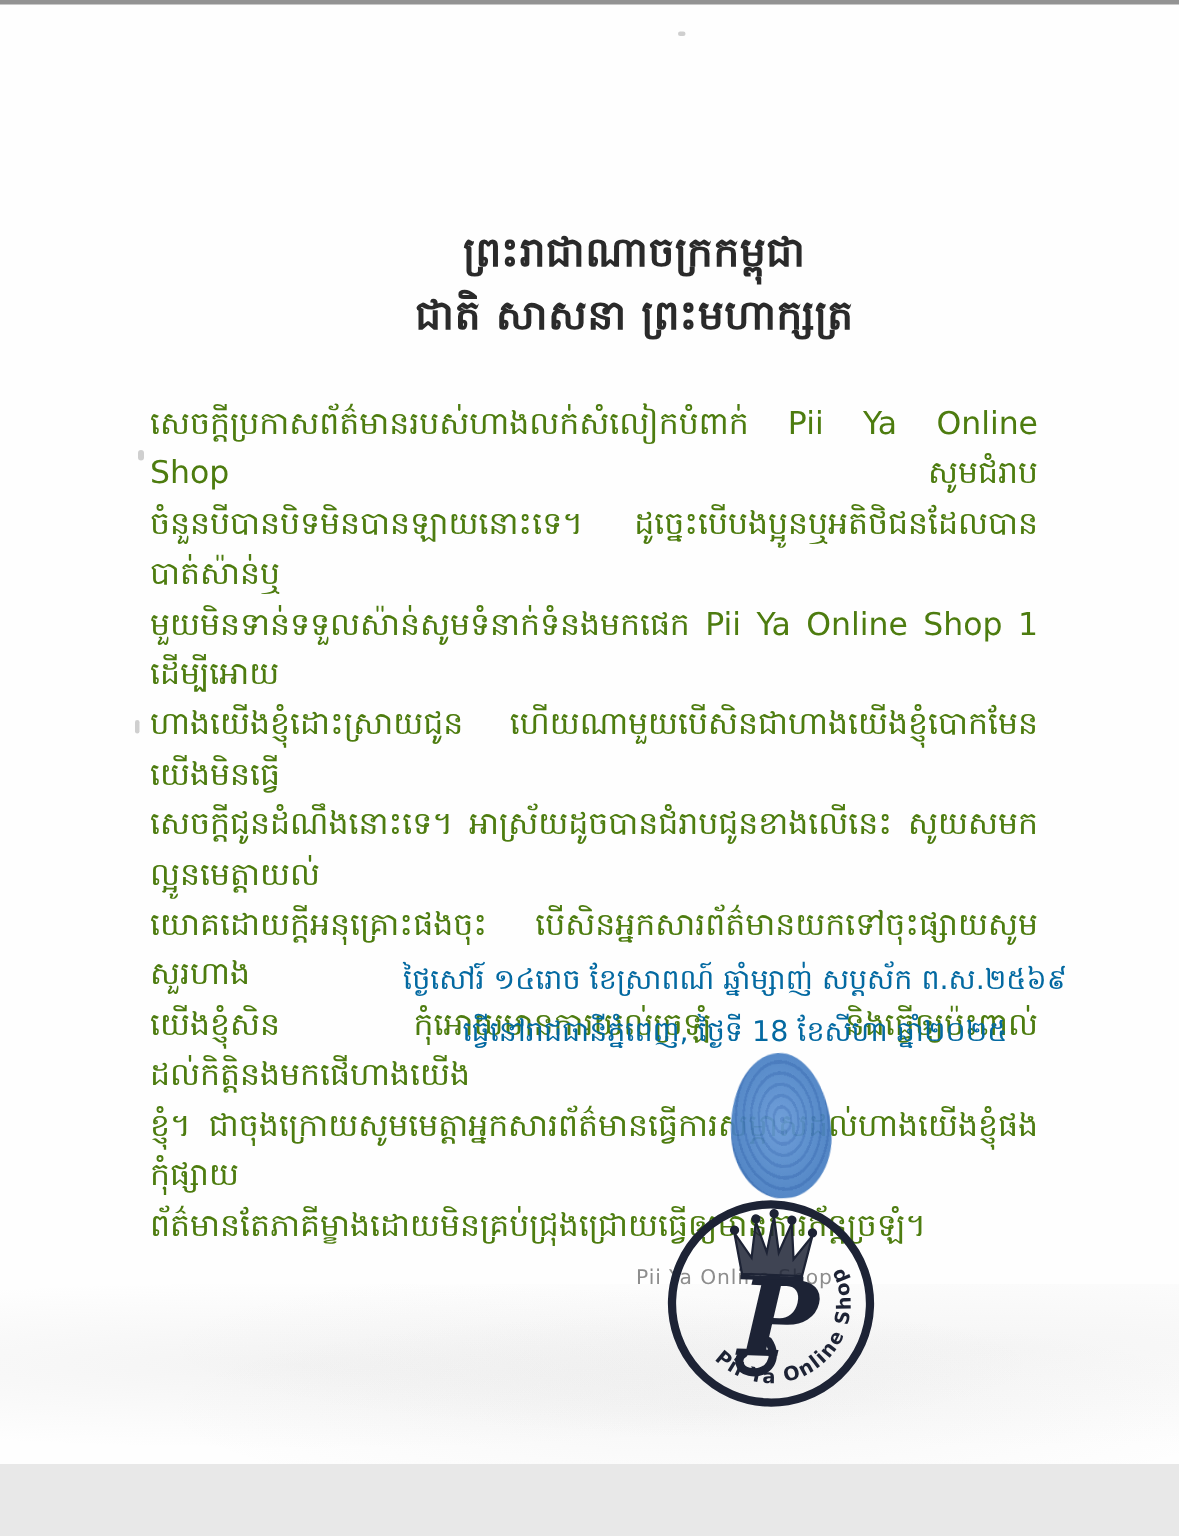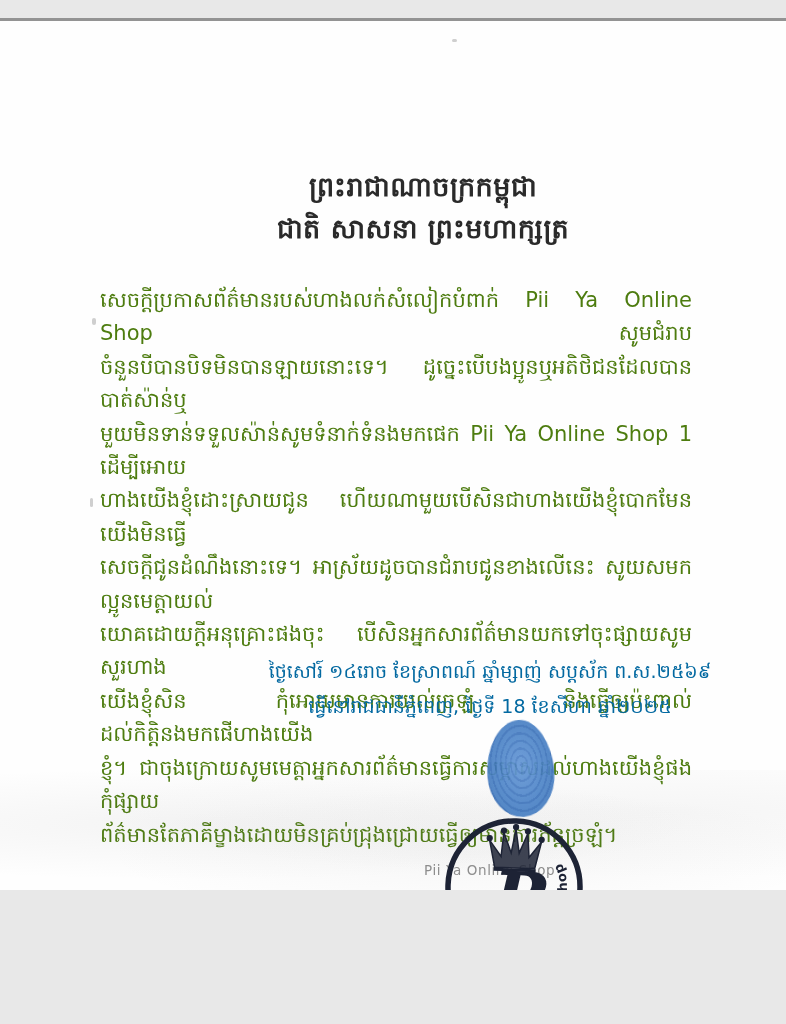--- a/index.html
+++ b/index.html
@@ -1,17 +1,17 @@
 <!DOCTYPE html>
 <html><head>
 <meta charset="utf-8">
 <style>
   html,body{margin:0;padding:0;background:#e8e8e8;}
   .page{
-    position:relative;width:786px;height:872px;margin:18px auto;
+    position:relative;width:786px;height:976px;margin:0 auto;
     background:#fefefe;overflow:hidden;
     font-family:"DejaVu Sans",sans-serif;color:#383838;text-decoration:underline;
   }
   .scan-top-edge{
     position:absolute;top:0;left:0;width:100%;height:3px;
     background:#3a3a3a;opacity:.55;
   }
   .scan-noise{
     position:absolute;left:0;bottom:0;width:100%;height:120px;
     background:

